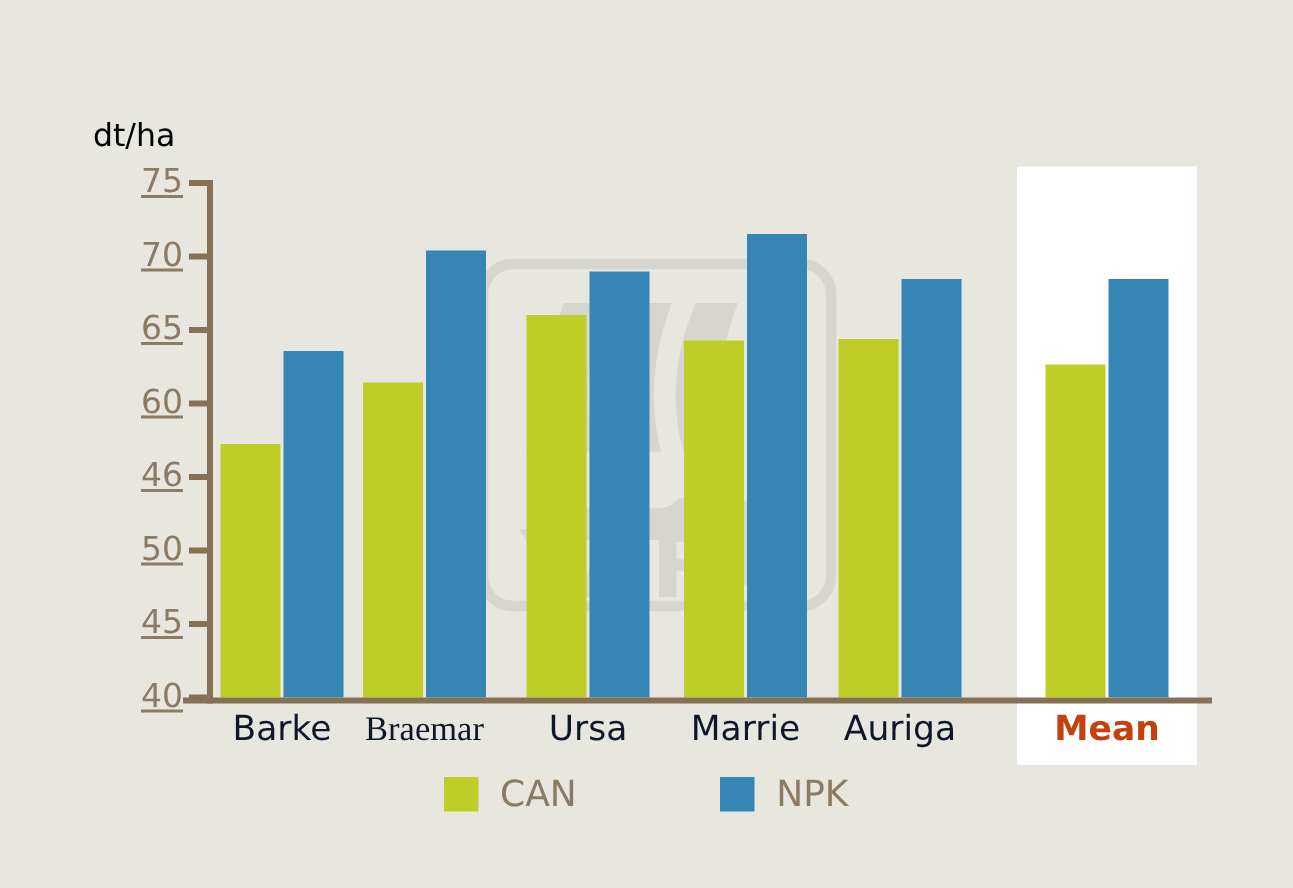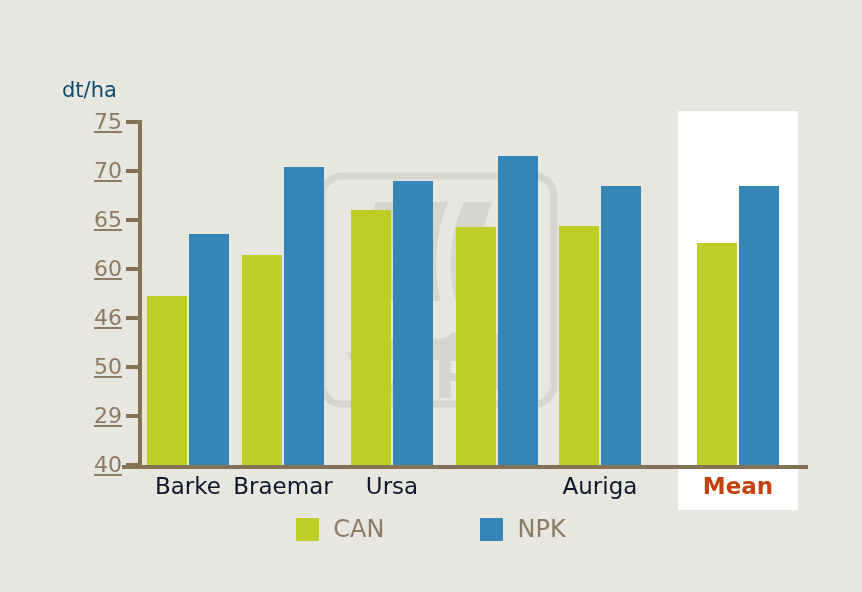--- a/index.html
+++ b/index.html
@@ -31,21 +31,21 @@
     color: #8C7B63;
     letter-spacing: 0.2px;
   }
 
   
   .axis-unit {
     position: absolute;
     left: 62px;
     top: 78px;
     font-size: 21px;
-    color: #0c4a6e;
+    color: #000000;
   }
 
   
   .watermark {
     position: absolute;
     left: 318px;
     top: 172px;
     width: 240px;
     height: 236px;
     z-index: 1;
@@ -229,21 +229,21 @@
     <span>46</span>
   </div>
 
   <div class="tick" style="top:365px;"></div>
   <div class="tick-label-wrap" style="top:367px;">
     <span>50</span>
   </div>
 
   <div class="tick" style="top:414px;"></div>
   <div class="tick-label-wrap" style="top:416px;">
-    <span>29</span>
+    <span>45</span>
   </div>
 
   <div class="tick" style="top:463px;"></div>
   <div class="tick-label-wrap" style="top:465px;">
     <span>40</span>
   </div>
 
   <div class="bars-layer" id="bars-layer">
       <div class="group" style="left: 9px; width: 82px;">
         <div class="bar can" title="Barke CAN: 57.1" style="left: 0px; width: 40px; height: 168.557px;"></div>
@@ -278,17 +278,18 @@
       <span class="legend-swatch can"></span>
       <span class="legend-text">CAN</span>
     </div>
     <div class="legend-item">
       <span class="legend-swatch npk"></span>
       <span class="legend-text">NPK</span>
     </div>
   </div>
 
 <div class="cat-label" style="left: 108px; width: 160px;">Barke</div>
-    <div class="cat-label" style="left: 203px; width: 160px;">Braemar</div>
+    <div class="cat-label" style="left: 203px; width: 160px; font-family: Liberation Serif, serif;">Braemar</div>
     <div class="cat-label" style="left: 312px; width: 160px;">Ursa</div>
+    <div class="cat-label" style="left: 417px; width: 160px;">Marrie</div>
     <div class="cat-label" style="left: 520px; width: 160px;">Auriga</div>
     <div class="cat-label mean" style="left: 658px; width: 160px;">Mean</div>
   </div>
 
 </body></html>

